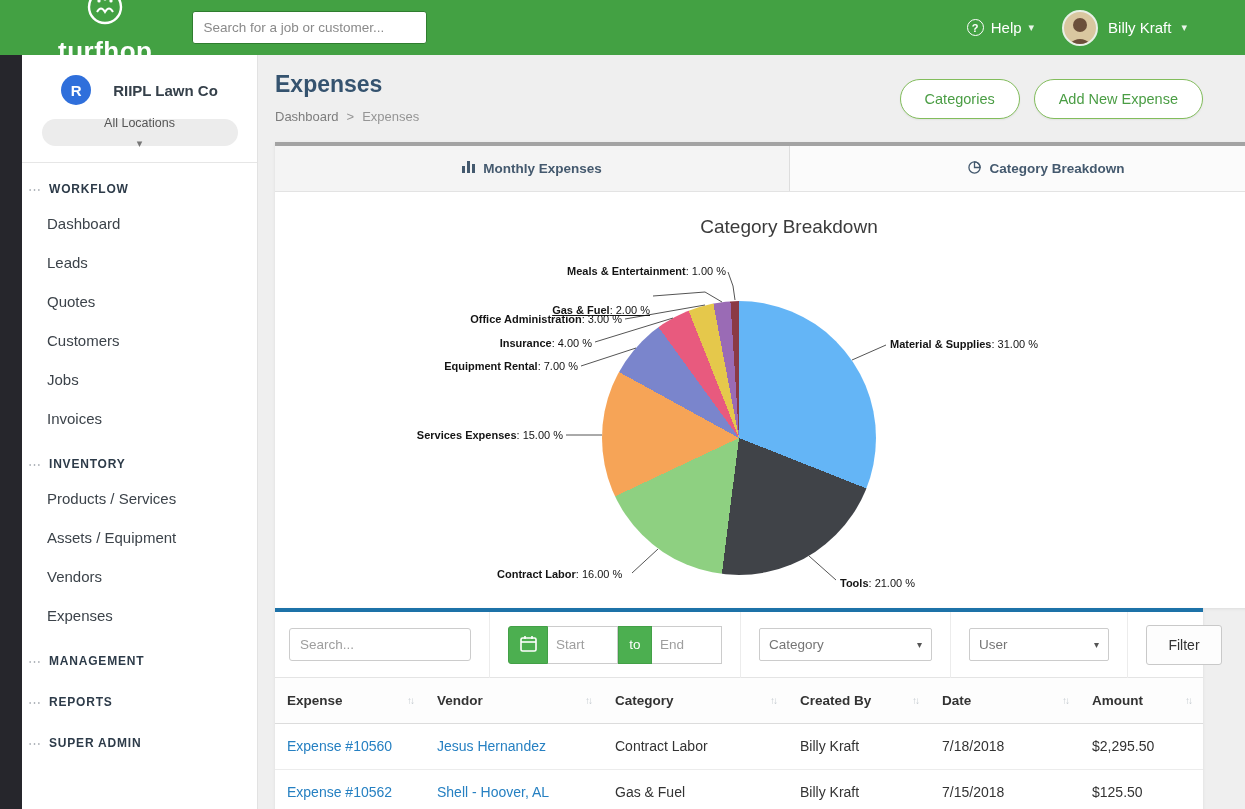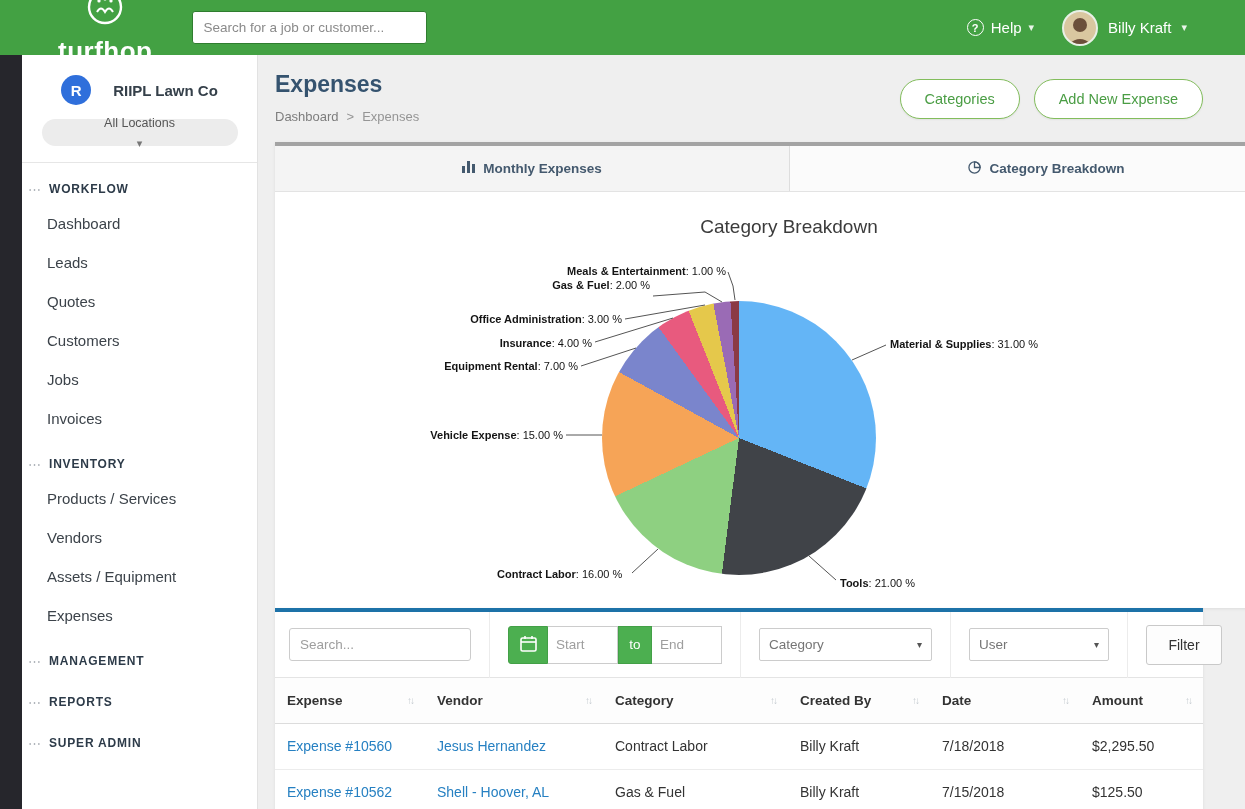--- a/index.html
+++ b/index.html
@@ -140,22 +140,22 @@
   <div class="nav-item">Quotes</div>
   <div class="nav-item">Customers</div>
   <div class="nav-item">Jobs</div>
   <div class="nav-item">Invoices</div>
 
   <div class="nav-sec">
     <span class="sec-icon">⋯</span>
     <span class="sec-label">INVENTORY</span>
   </div>
   <div class="nav-item">Products / Services</div>
+  <div class="nav-item">Assets / Equipment</div>
   <div class="nav-item">Vendors</div>
-  <div class="nav-item">Assets / Equipment</div>
   <div class="nav-item">Expenses</div>
 
   <div class="nav-sec">
     <span class="sec-icon">⋯</span>
     <span class="sec-label">MANAGEMENT</span>
   </div>
   <div class="nav-sec">
     <span class="sec-icon">⋯</span>
     <span class="sec-label">REPORTS</span>
   </div>
@@ -220,25 +220,25 @@
           <polyline points="320,150 398,126"></polyline>
           <polyline points="350,127 430,113"></polyline>
           <polyline points="378,104 430,100 447,110"></polyline>
           <polyline points="453,80 458,94 460,108"></polyline>
         </g>
       </svg>
 
       <div class="plabel" style="left:615px; top:146px;"><b>Material &amp; Supplies</b><span>: 31.00 %</span></div>
       <div class="plabel" style="left:565px; top:385px;"><b>Tools</b><span>: 21.00 %</span></div>
       <div class="plabel" style="left:222px; top:376px;"><b>Contract Labor</b><span>: 16.00 %</span></div>
-      <div class="plabel" style="left:288px; top:237px; transform:translateX(-100%);"><b>Vehicle Expense</b><span>: 15.00 %</span></div>
+      <div class="plabel" style="left:288px; top:237px; transform:translateX(-100%);"><b>Services Expenses</b><span>: 15.00 %</span></div>
       <div class="plabel" style="left:303px; top:168px; transform:translateX(-100%);"><b>Equipment Rental</b><span>: 7.00 %</span></div>
       <div class="plabel" style="left:317px; top:145px; transform:translateX(-100%);"><b>Insurance</b><span>: 4.00 %</span></div>
       <div class="plabel" style="left:347px; top:121px; transform:translateX(-100%);"><b>Office Administration</b><span>: 3.00 %</span></div>
-      <div class="plabel" style="left:375px; top:87px; transform:translateX(-100%);"><b>Gas &amp; Fuel</b><span>: 2.00 %</span></div>
+      <div class="plabel" style="left:375px; top:112px; transform:translateX(-100%);text-decoration:underline;"><b>Gas &amp; Fuel</b><span>: 2.00 %</span></div>
       <div class="plabel" style="left:451px; top:73px; transform:translateX(-100%);"><b>Meals &amp; Entertainment</b><span>: 1.00 %</span></div>
     </div>
   </div>
 
   <div class="card2">
     <div class="filter-row">
       <div class="fcell first">
         <input class="f-search" placeholder="Search..." style="">
       </div>
       <div class="fcell">

